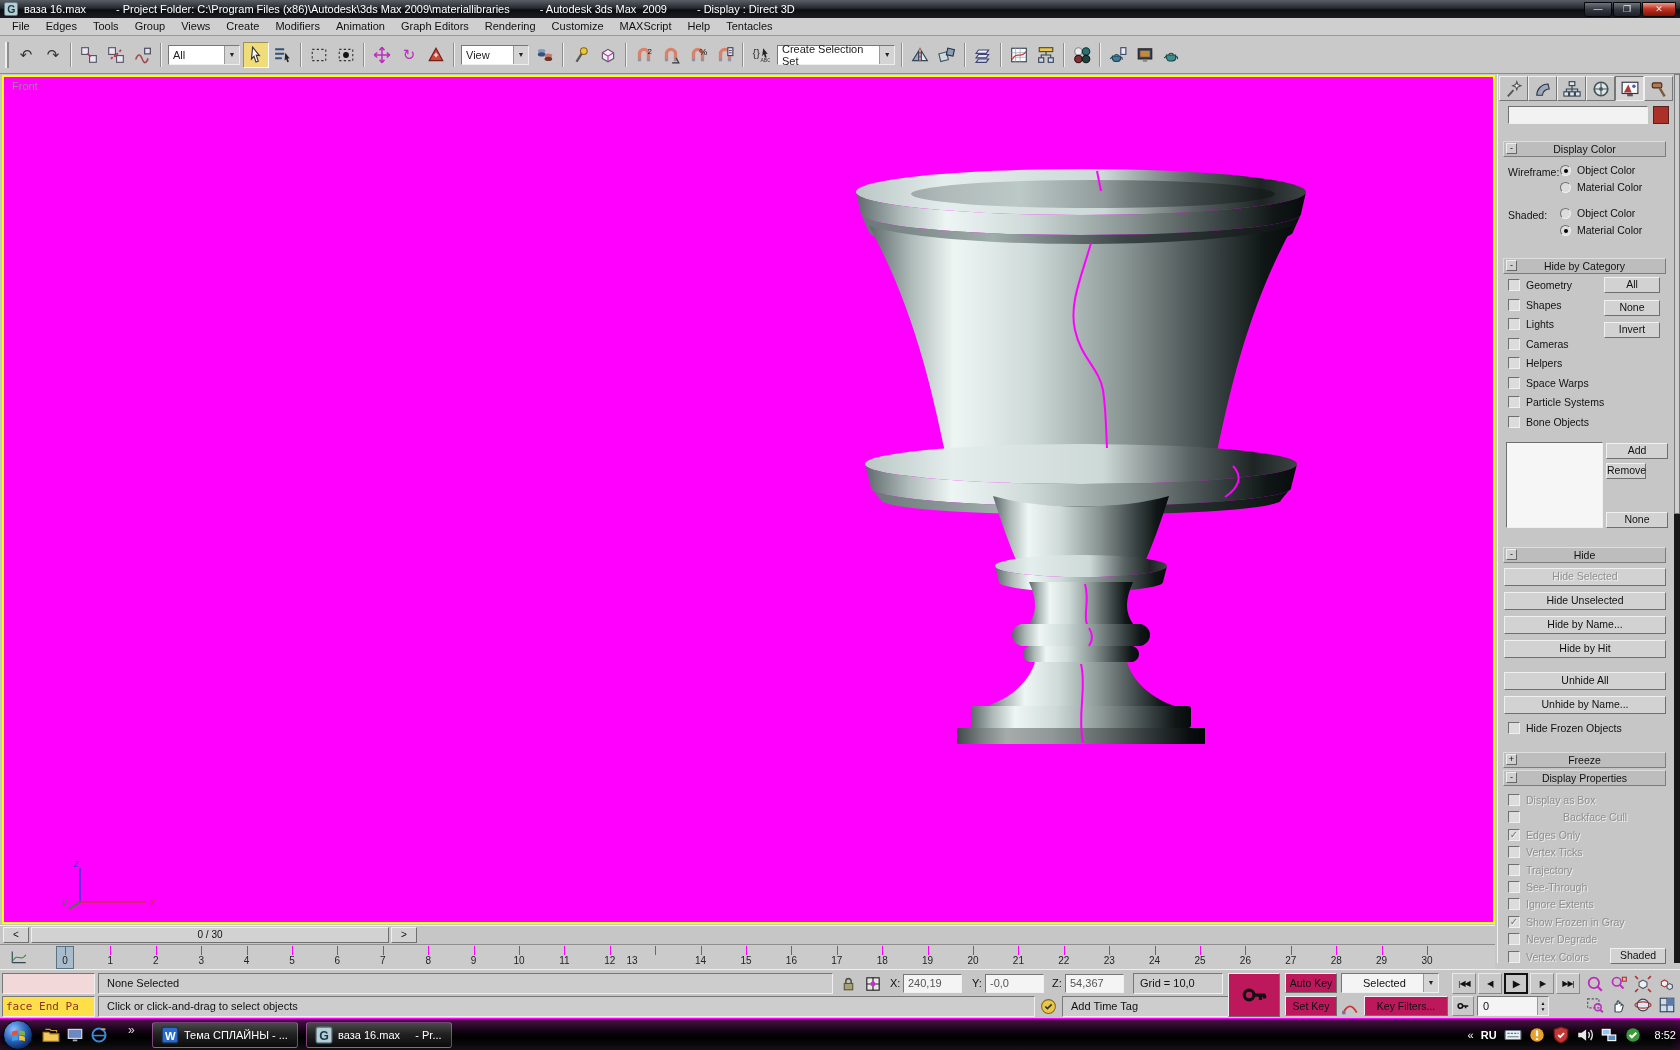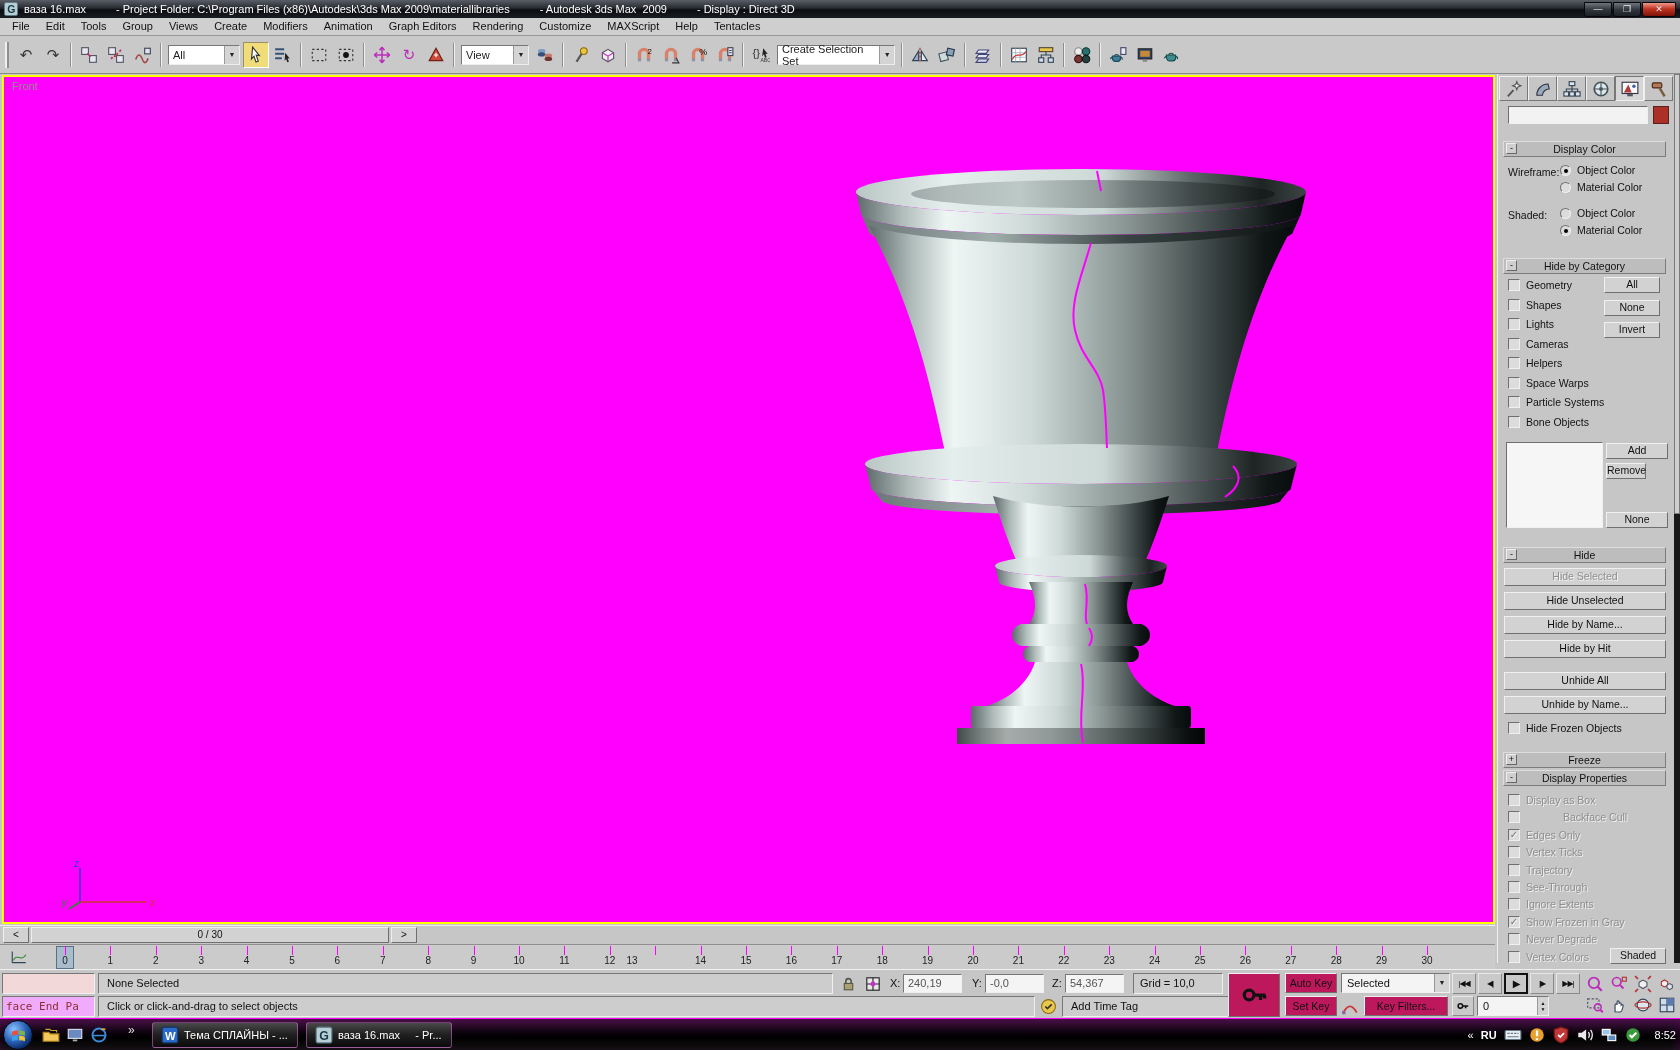--- a/index.html
+++ b/index.html
@@ -98,21 +98,21 @@
     <span class="tseg">- Display : Direct 3D</span>
     <span class="winbtns">
       <span class="wbtn">—</span>
       <span class="wbtn">❐</span>
       <span class="wbtn close">✕</span>
     </span>
   </div>
 
   <div class="menubar" id="menubar">
       <div class="menu-item">File</div>
-      <div class="menu-item">Edit</div>
+      <div class="menu-item">Edges</div>
       <div class="menu-item">Tools</div>
       <div class="menu-item">Group</div>
       <div class="menu-item">Views</div>
       <div class="menu-item">Create</div>
       <div class="menu-item">Modifiers</div>
       <div class="menu-item">Animation</div>
       <div class="menu-item">Graph Editors</div>
       <div class="menu-item">Rendering</div>
       <div class="menu-item">Customize</div>
       <div class="menu-item">MAXScript</div>
@@ -675,21 +675,21 @@
       <div class="tick" style="left: 1336.2px;"></div>
       <div class="tnum" style="left: 1326.2px;">28</div>
       <div class="tick" style="left: 1381.6px;"></div>
       <div class="tnum" style="left: 1371.6px;">29</div>
       <div class="tick" style="left: 1427px;"></div>
       <div class="tnum" style="left: 1417px;">30</div>
     </div>
 
   <div class="statusbar">
     <div class="abs sunk" style="left:2px;top:3px;width:93px;height:21px;background:#f2d8d8"></div>
-    <div class="abs sunk" style="left:2px;top:26px;width:93px;height:21px;background:#f0abfc;font-family:'DejaVu Sans Mono',monospace;font-size:11px;color:#8b3030;line-height:19px;padding-left:3px;white-space:pre">face End Pa</div>
+    <div class="abs sunk" style="left:2px;top:26px;width:93px;height:21px;background:#fde047;font-family:'DejaVu Sans Mono',monospace;font-size:11px;color:#8b3030;line-height:19px;padding-left:3px;white-space:pre">face End Pa</div>
     <div class="abs sunk" style="left:98px;top:26px;width:937px;height:21px;line-height:19px;padding-left:8px">Click or click-and-drag to select objects</div>
     <div class="abs sunk" style="left:98px;top:3px;width:735px;height:21px;line-height:19px;padding-left:8px">None Selected</div>
     <span class="abs" style="left:840px;top:6px">
         <svg width="17" height="17" viewBox="0 0 16 16">
           <rect x="4" y="7" width="8" height="6" fill="#a8a070" stroke="#554"></rect>
           <path d="M5.5,7 V5 a2.5,2.5 0 0 1 5,0 V7" fill="none" stroke="#554" stroke-width="1.5"></path>
         </svg>
       </span>
     <span class="abs" style="left:864px;top:5px">
         <svg width="18" height="18" viewBox="0 0 16 16">
@@ -713,21 +713,21 @@
       </span>
     <div class="abs sunk" style="left:1062px;top:26px;width:181px;height:21px;line-height:19px;padding-left:8px">Add Time Tag</div>
     <div class="abs sbtn2" style="left:1228px;top:3px;width:52px;height:44px;display:flex;align-items:center;justify-content:center">
         <svg width="26" height="26" viewBox="0 0 16 16">
           <circle cx="5" cy="8" r="3" fill="none" stroke="#111" stroke-width="2"></circle>
           <path d="M8,8 H15 M12,8 v3 M14.5,8 v2.2" stroke="#111" stroke-width="2" fill="none"></path>
         </svg>
       </div>
     <div class="abs sbtn2" style="left:1285px;top:3px;width:52px;height:20px;line-height:18px">Auto Key</div>
     <div class="abs sbtn2" style="left:1285px;top:26px;width:52px;height:20px;line-height:18px">Set Key</div>
-    <div class="abs whitefield" style="left:1341px;top:3px;width:109px;height:20px;display:flex;align-items:center;padding-left:5px">
+    <div class="abs whitefield" style="left:1341px;top:3px;width:98px;height:20px;display:flex;align-items:center;padding-left:21px">
       <span>Selected</span>
       <span class="ddbtn" style="margin-left:auto">▼</span>
     </div>
     <span class="abs" style="left:1341px;top:28px">
         <svg width="18" height="18" viewBox="0 0 16 16">
           <path d="M2,13 Q8,2 14,13" fill="none" stroke="#c33" stroke-width="1.6"></path>
           <rect x="1" y="11.5" width="3" height="3" fill="#86a"></rect>
         </svg>
       </span>
     <div class="abs sbtn2" style="left:1364px;top:26px;width:84px;height:20px;line-height:18px">Key Filters...</div>

